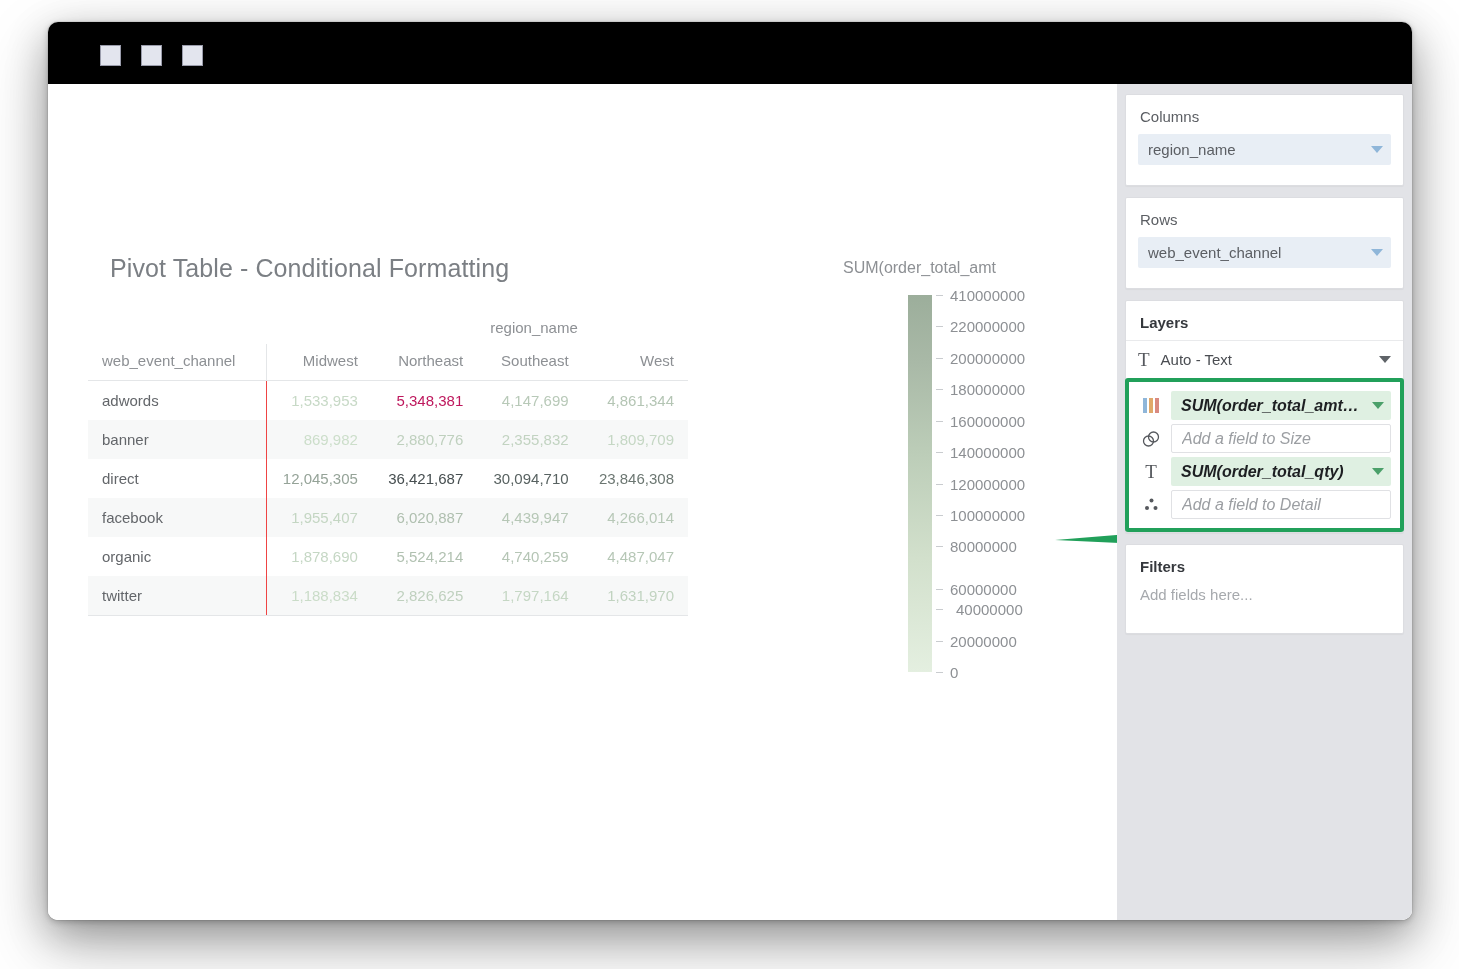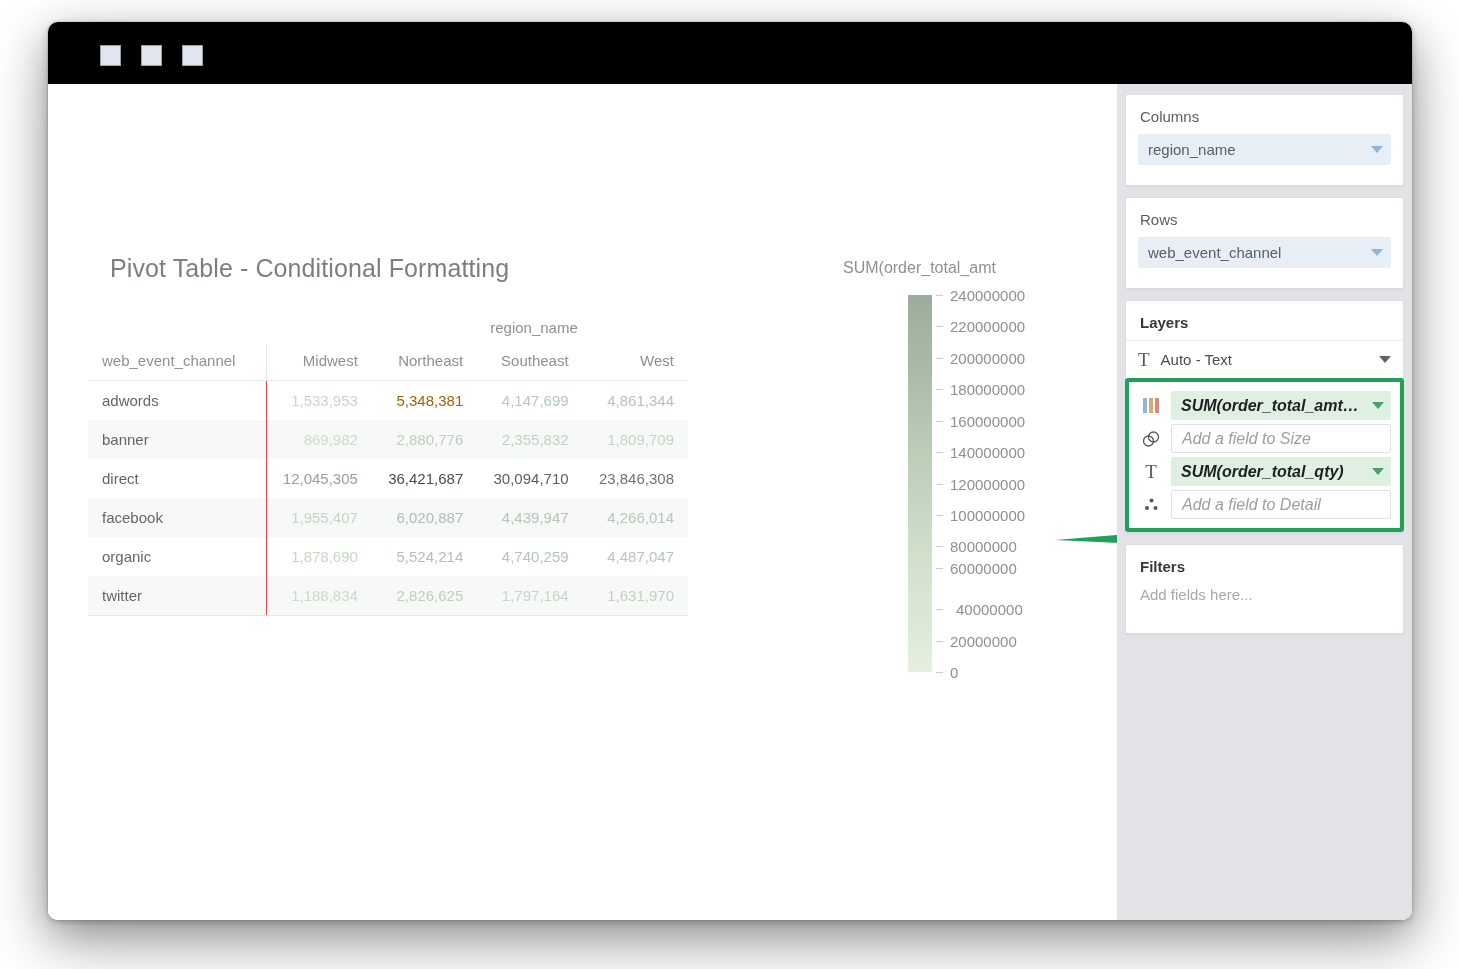--- a/index.html
+++ b/index.html
@@ -307,21 +307,21 @@
                 <th>Midwest</th>
                 <th>Northeast</th>
                 <th>Southeast</th>
                 <th>West</th>
               </tr>
             </thead>
             <tbody id="pivot-body">
                 <tr>
                   <td class="rowlabel">adwords</td>
                   <td style="color: rgb(199, 217, 198);">1,533,953</td>
-                  <td style="color: #a16207;">5,348,381</td>
+                  <td style="color: #be185d;">5,348,381</td>
                   <td style="color: rgb(184, 201, 184);">4,147,699</td>
                   <td style="color: rgb(180, 197, 180); margin-top: 15px;">4,861,344</td>
                 </tr>
                 <tr class="alt">
                   <td class="rowlabel">banner</td>
                   <td style="color: rgb(204, 222, 202);">869,982</td>
                   <td style="color: rgb(191, 208, 190);">2,880,776</td>
                   <td style="color: rgb(194, 211, 193);">2,355,832</td>
                   <td style="color: rgb(197, 215, 196);">1,809,709</td>
                 </tr>
@@ -356,21 +356,21 @@
               </tbody>
           </table>
         </div>
 
         <div id="legend">
           <div id="legend-title">SUM(order_total_amt</div>
           <div id="legend-bar"></div>
           <div id="legend-ticks">
               <div class="tickrow" style="top: -1px;">
                 <span class="tickmark"></span>
-                <span class="ticklabel">240000000</span>
+                <span class="ticklabel">410000000</span>
               </div>
               <div class="tickrow" style="top: 30.4167px;">
                 <span class="tickmark"></span>
                 <span class="ticklabel">220000000</span>
               </div>
               <div class="tickrow" style="top: 61.8333px;">
                 <span class="tickmark"></span>
                 <span class="ticklabel">200000000</span>
               </div>
               <div class="tickrow" style="top: 93.25px;">
@@ -390,21 +390,21 @@
                 <span class="ticklabel">120000000</span>
               </div>
               <div class="tickrow" style="top: 218.917px;">
                 <span class="tickmark"></span>
                 <span class="ticklabel">100000000</span>
               </div>
               <div class="tickrow" style="top: 250.333px;">
                 <span class="tickmark"></span>
                 <span class="ticklabel">80000000</span>
               </div>
-              <div class="tickrow" style="top: 272px; text-align: center;">
+              <div class="tickrow" style="top: 293px; text-align: center;">
                 <span class="tickmark"></span>
                 <span class="ticklabel">60000000</span>
               </div>
               <div class="tickrow" style="top: 313.167px; gap: 6px;">
                 <span class="tickmark"></span>
                 <span class="ticklabel">40000000</span>
               </div>
               <div class="tickrow" style="top: 344.583px;">
                 <span class="tickmark"></span>
                 <span class="ticklabel">20000000</span>

